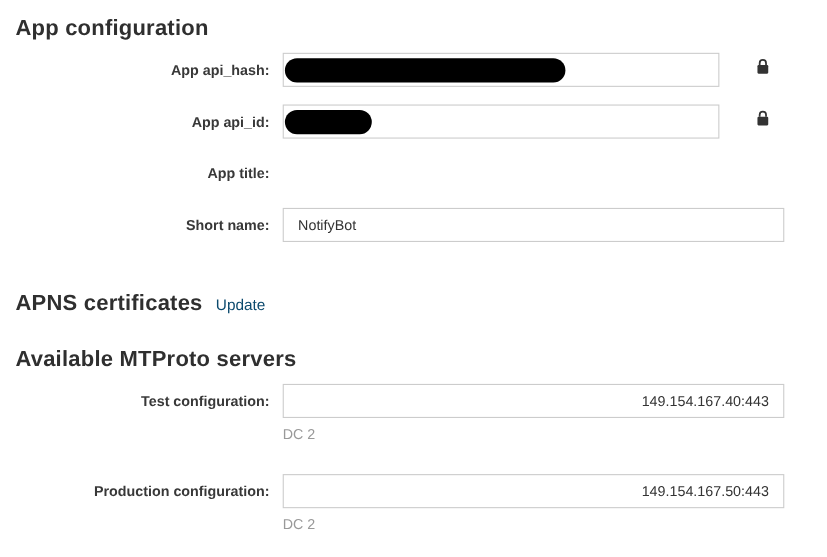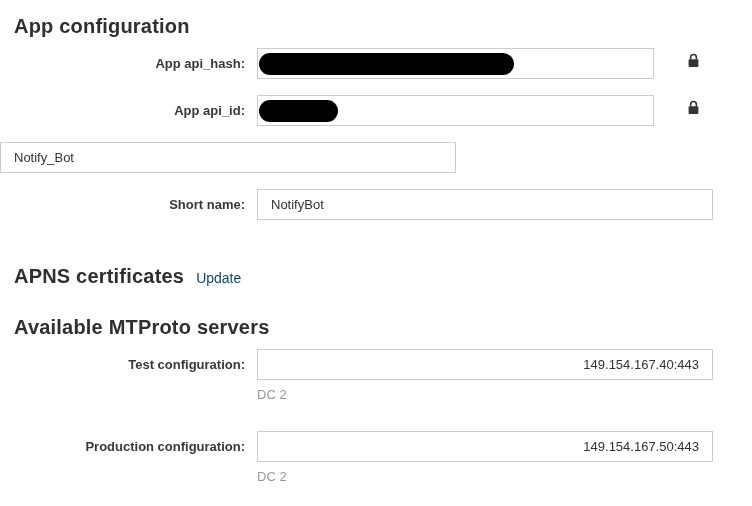--- a/index.html
+++ b/index.html
@@ -140,25 +140,21 @@
     </div>
     <span class="lock">
       <svg width="13" height="15" viewBox="0 0 13 15">
         <path d="M3.6 6.2V4.4a2.9 2.9 0 0 1 5.8 0v1.8" fill="none" stroke="#333333" stroke-width="1.6"></path>
         <rect x="1.6" y="6.2" width="9.8" height="7.8" rx="1" fill="#333333"></rect>
       </svg>
     </span>
   </div>
 
   <div class="form-row">
-    <div class="field-col">
-      <div class="input-wrap">
-        <input type="text" class="text-input" value="Notify_Bot" style="">
-      </div>
-    </div>
+    <div class="form-label">App title:</div>
   </div>
 
   <div class="form-row">
     <div class="form-label">Short name:</div>
     <div class="field-col">
       <div class="input-wrap">
         <input type="text" class="text-input" value="NotifyBot" style="">
       </div>
     </div>
   </div>

